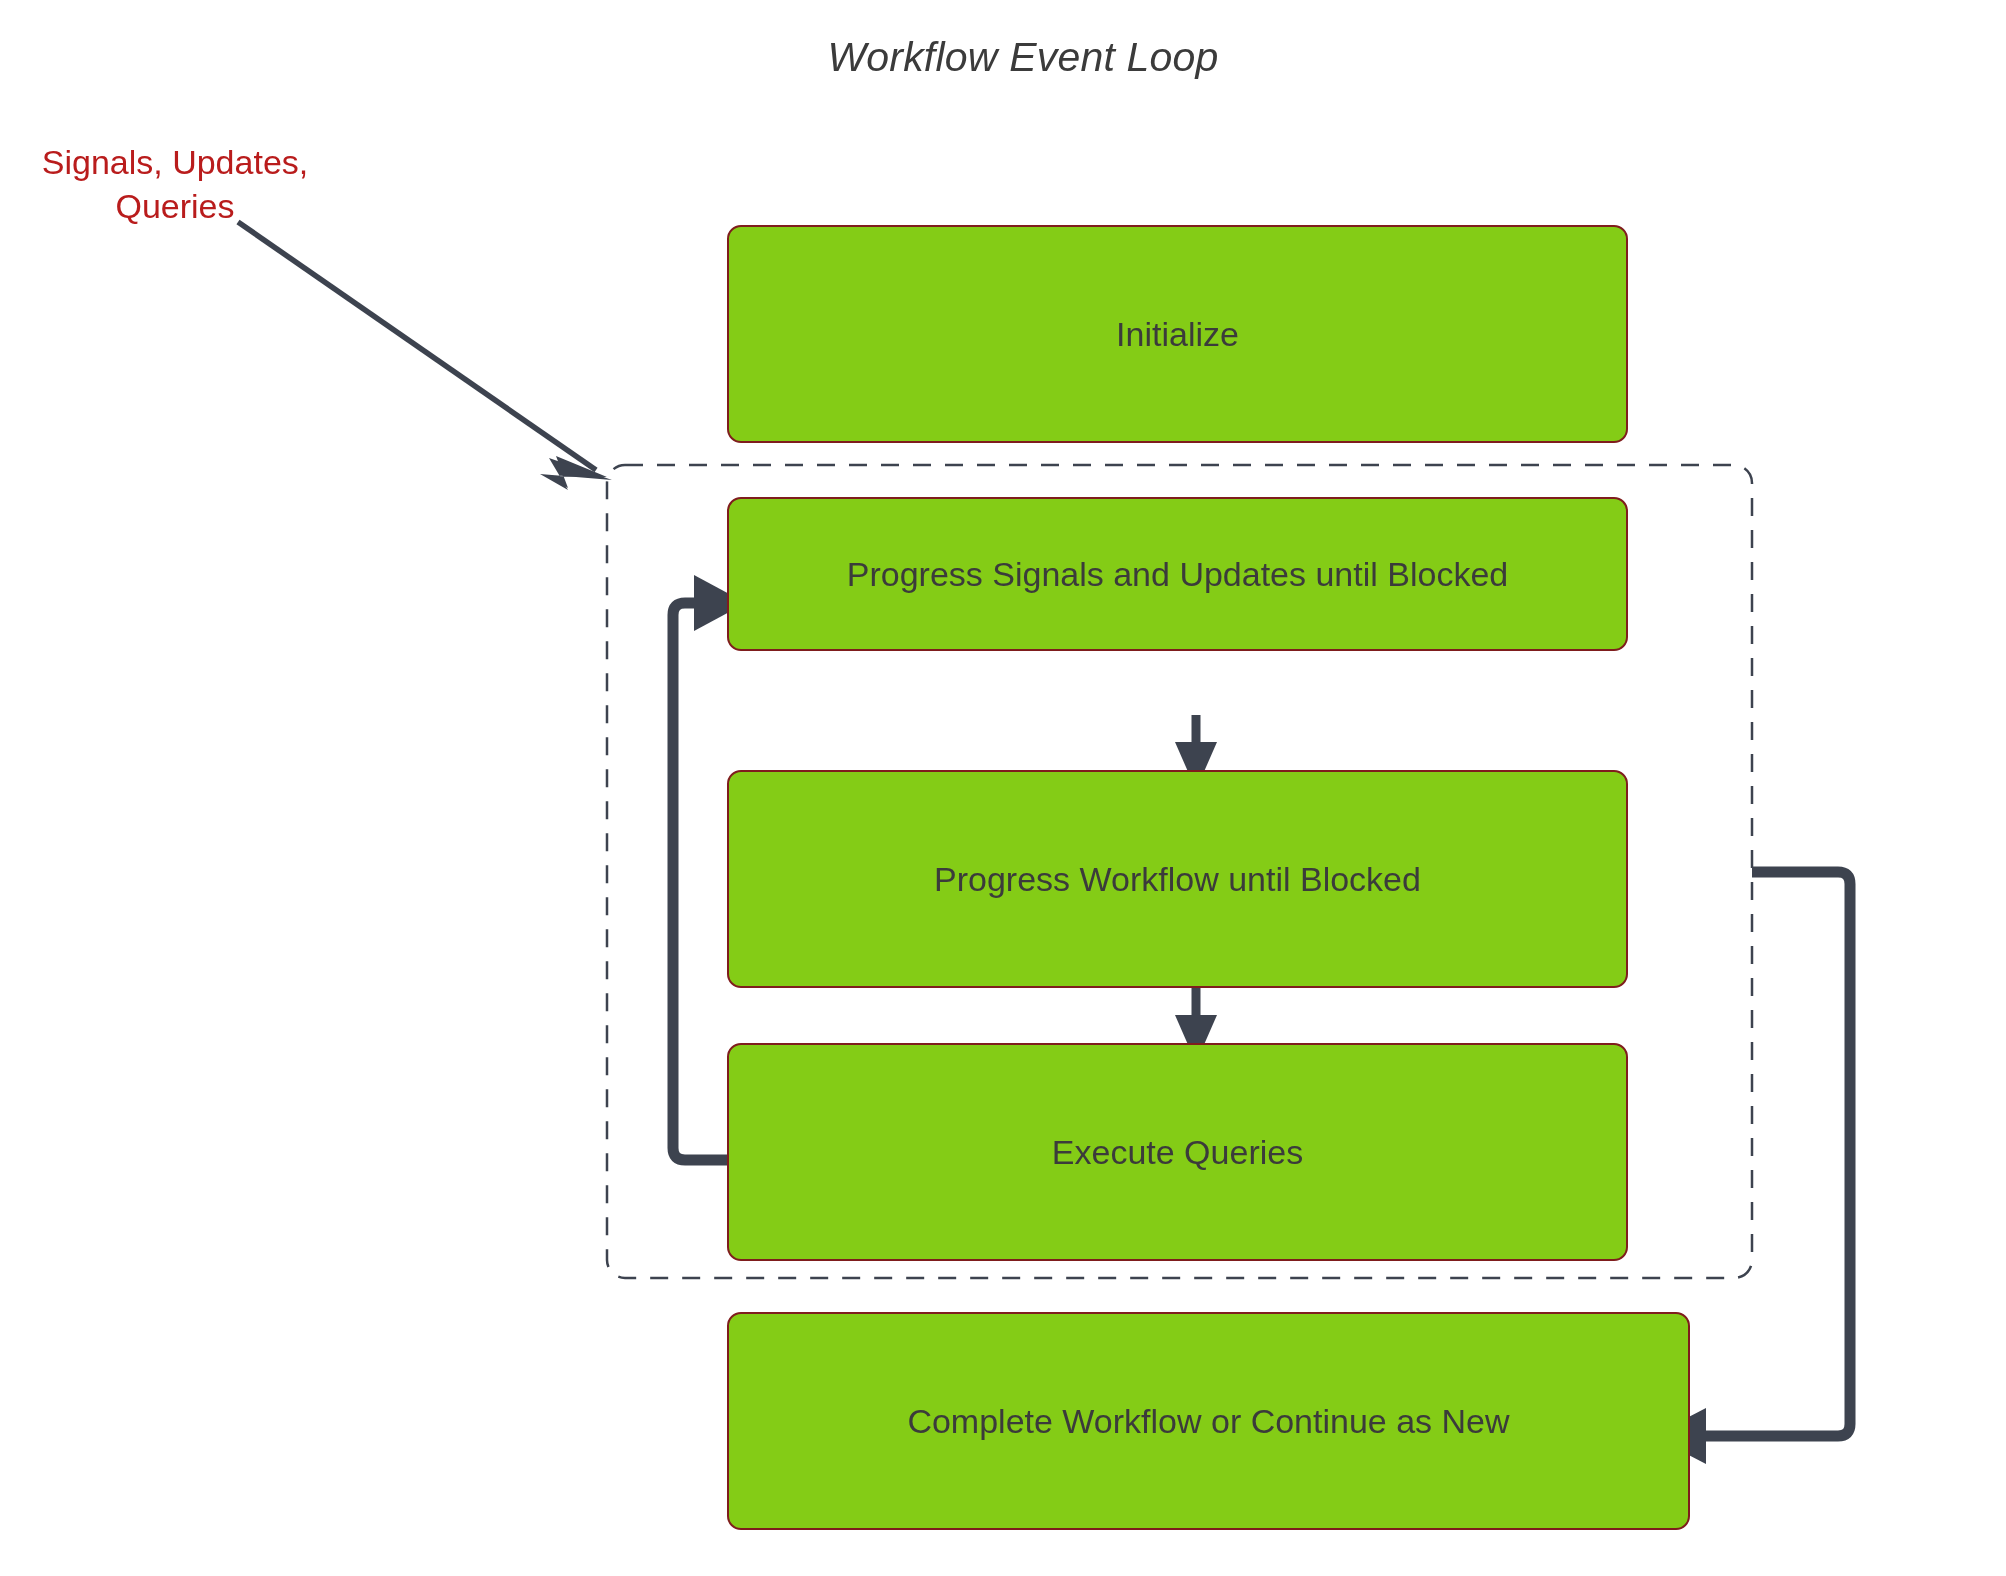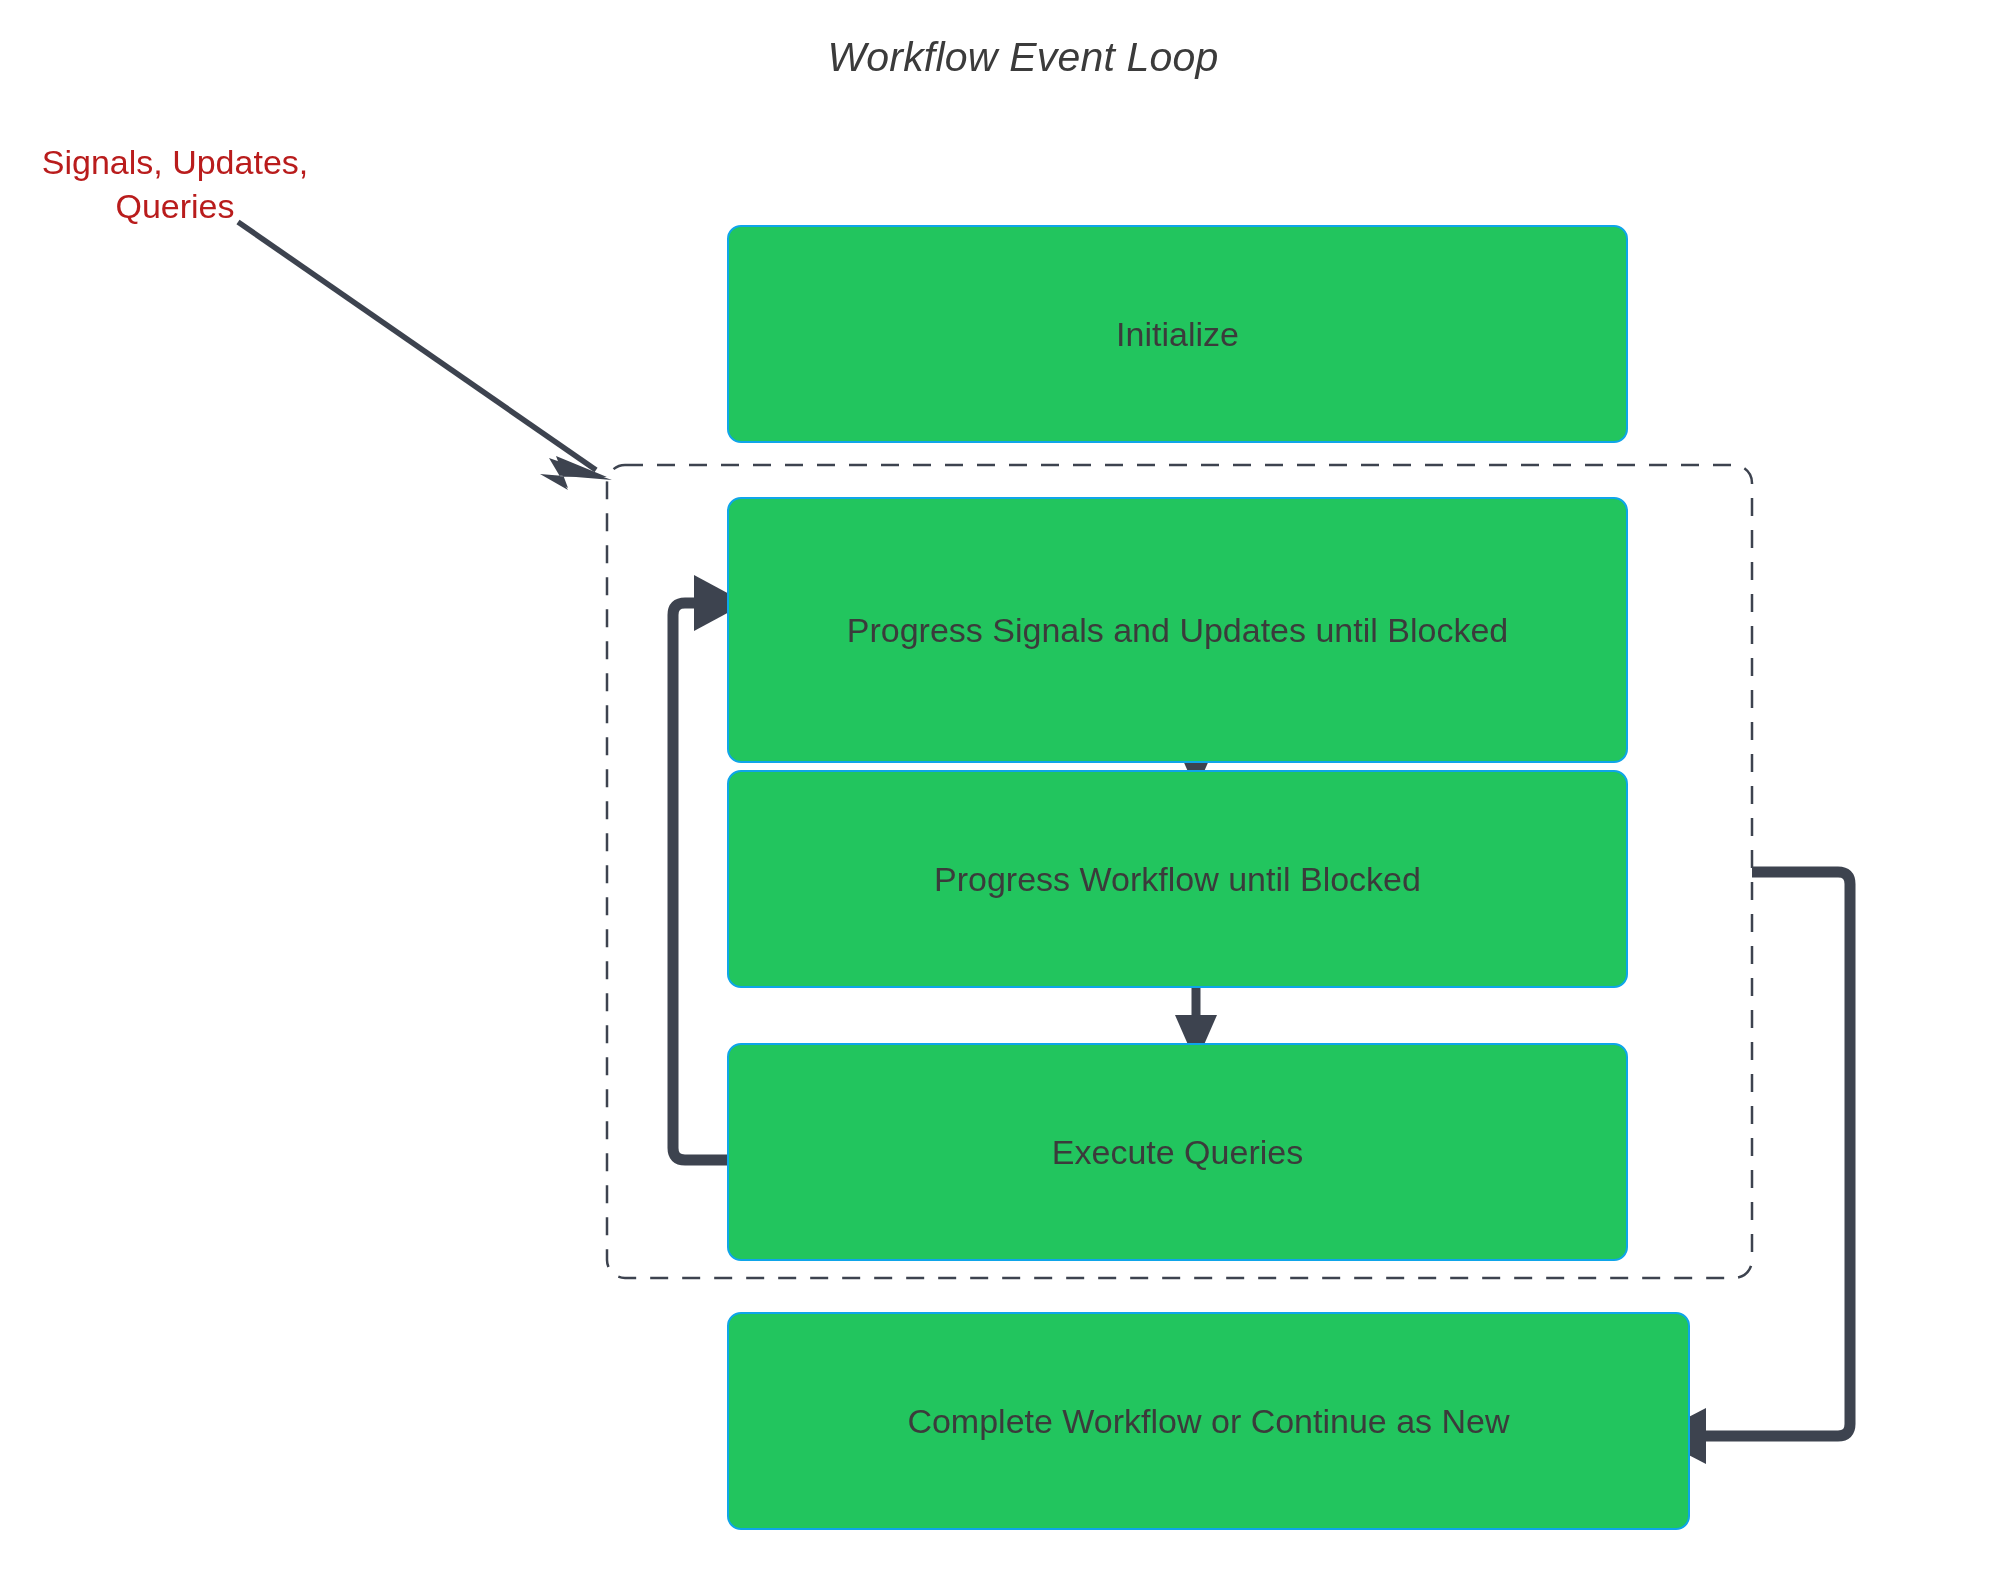--- a/index.html
+++ b/index.html
@@ -44,23 +44,23 @@
     width: 330px;
     text-align: center;
     font-size: 34px;
     line-height: 44px;
     color: #b91c1c;
     white-space: pre-line;
   }
   .node-box {
     position: absolute;
     box-sizing: border-box;
-    border: 2px solid #0ea5e9;
+    border: 2px solid #7f1d1d;
     border-radius: 14px;
-    background: #22c55e;
+    background: #84cc16;
     display: flex;
     align-items: center;
     justify-content: center;
   }
   .node-label {
     font-size: 34px;
     color: #3b3b3b;
     text-align: center;
     padding: 0 16px;
     line-height: 1.25;
@@ -104,21 +104,21 @@
     <g>
       <path d="M 1752 872 L 1838 872 Q 1850 872 1850 884 L 1850 1424 Q 1850 1436 1838 1436 L 1700 1436" fill="none" stroke="#3d434f" stroke-width="11" stroke-linecap="butt" stroke-linejoin="round"></path>
       <polygon points="1706,1408 1706,1464 1652,1436" fill="#3d434f"></polygon>
     </g>
   </svg>
 
   <div class="node-box" style="left:727px; top:225px; width:901px; height:218px;">
     <div class="node-label">Initialize</div>
   </div>
 
-  <div class="node-box" style="left:727px; top:497px; width:901px; height:266px;">
+  <div class="node-box" style="left:727px; top:497px; width:901px; height:154px;">
     <div class="node-label">Progress Signals and Updates until Blocked</div>
   </div>
 
   <div class="node-box" style="left:727px; top:770px; width:901px; height:218px;align-items:center;">
     <div class="node-label">Progress Workflow until Blocked</div>
   </div>
 
   <div class="node-box" style="left:727px; top:1043px; width:901px; height:218px;">
     <div class="node-label">Execute Queries</div>
   </div>

